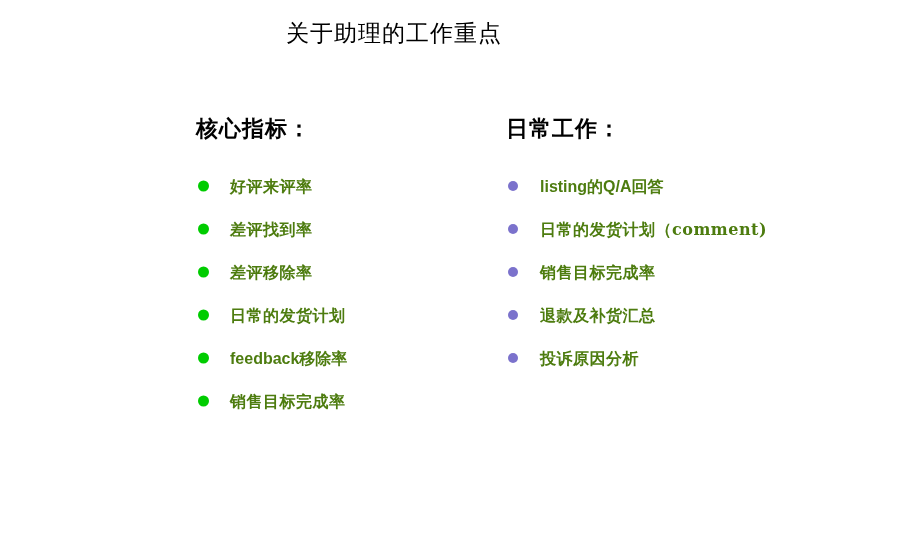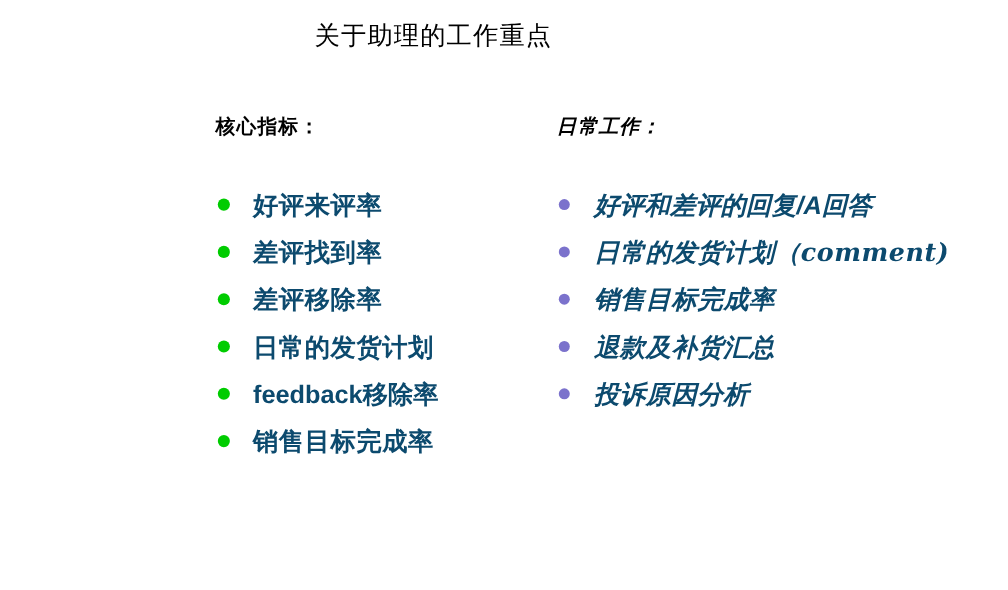--- a/index.html
+++ b/index.html
@@ -45,31 +45,31 @@
     left: 0;
     width: 916px;
     height: 400px;
   }
 
   .column {
     position: absolute;
     top: 0;
   }
   .column.left  { left: 194px; width: 300px; }
-  .column.right { left: 504px; width: 400px; font-style: italic; }
+  .column.right { left: 504px; width: 400px; }
 
   .col-heading {
     font-family: "DejaVu Serif", "Liberation Serif", serif;
     font-weight: 700;
-    font-size: 18px;
+    font-size: 22px;
     line-height: 24px;
     letter-spacing: 1px;
     color: #000000;
     white-space: nowrap;
-    margin: 0 0 0 2px;
+    margin: 12px 0 0 2px;
     padding: 0;
   }
 
   .bullet-list {
     list-style: none;
     margin: 0;
     padding: 0;
     position: absolute;
     top: 60px;
     left: 0;
@@ -99,23 +99,23 @@
   }
   .right .bullet-dot {
     width: 10px;
     height: 10px;
     background: #7b72cc;
   }
 
   .bullet-text {
     font-family: "DejaVu Serif", "Liberation Serif", serif;
     font-weight: 700;
-    font-size: 23px;
+    font-size: 16px;
     letter-spacing: 0.5px;
-    color: #0c4a6e;
+    color: #4d7c0f;
     vertical-align: middle;
   }
   
   .bullet-text.latin-lead {
     font-family: "Liberation Sans", "DejaVu Sans", sans-serif;
     font-weight: 700;
     letter-spacing: 0;
   }
 </style>
 </head>
@@ -157,21 +157,21 @@
         </li>
       </ul>
     </div>
 
     <div class="column right">
       <div class="col-heading">日常工作：</div>
 
       <ul class="bullet-list">
         <li class="bullet-item">
           <span class="bullet-dot" style="background: rgb(123, 114, 204);"></span>
-          <span class="bullet-text latin-lead">好评和差评的回复/A回答</span>
+          <span class="bullet-text latin-lead">listing的Q/A回答</span>
         </li>
         <li class="bullet-item">
           <span class="bullet-dot" style="background: rgb(123, 114, 204);"></span>
           <span class="bullet-text">日常的发货计划（comment)</span>
         </li>
         <li class="bullet-item">
           <span class="bullet-dot" style="background: rgb(123, 114, 204);"></span>
           <span class="bullet-text">销售目标完成率</span>
         </li>
         <li class="bullet-item">

